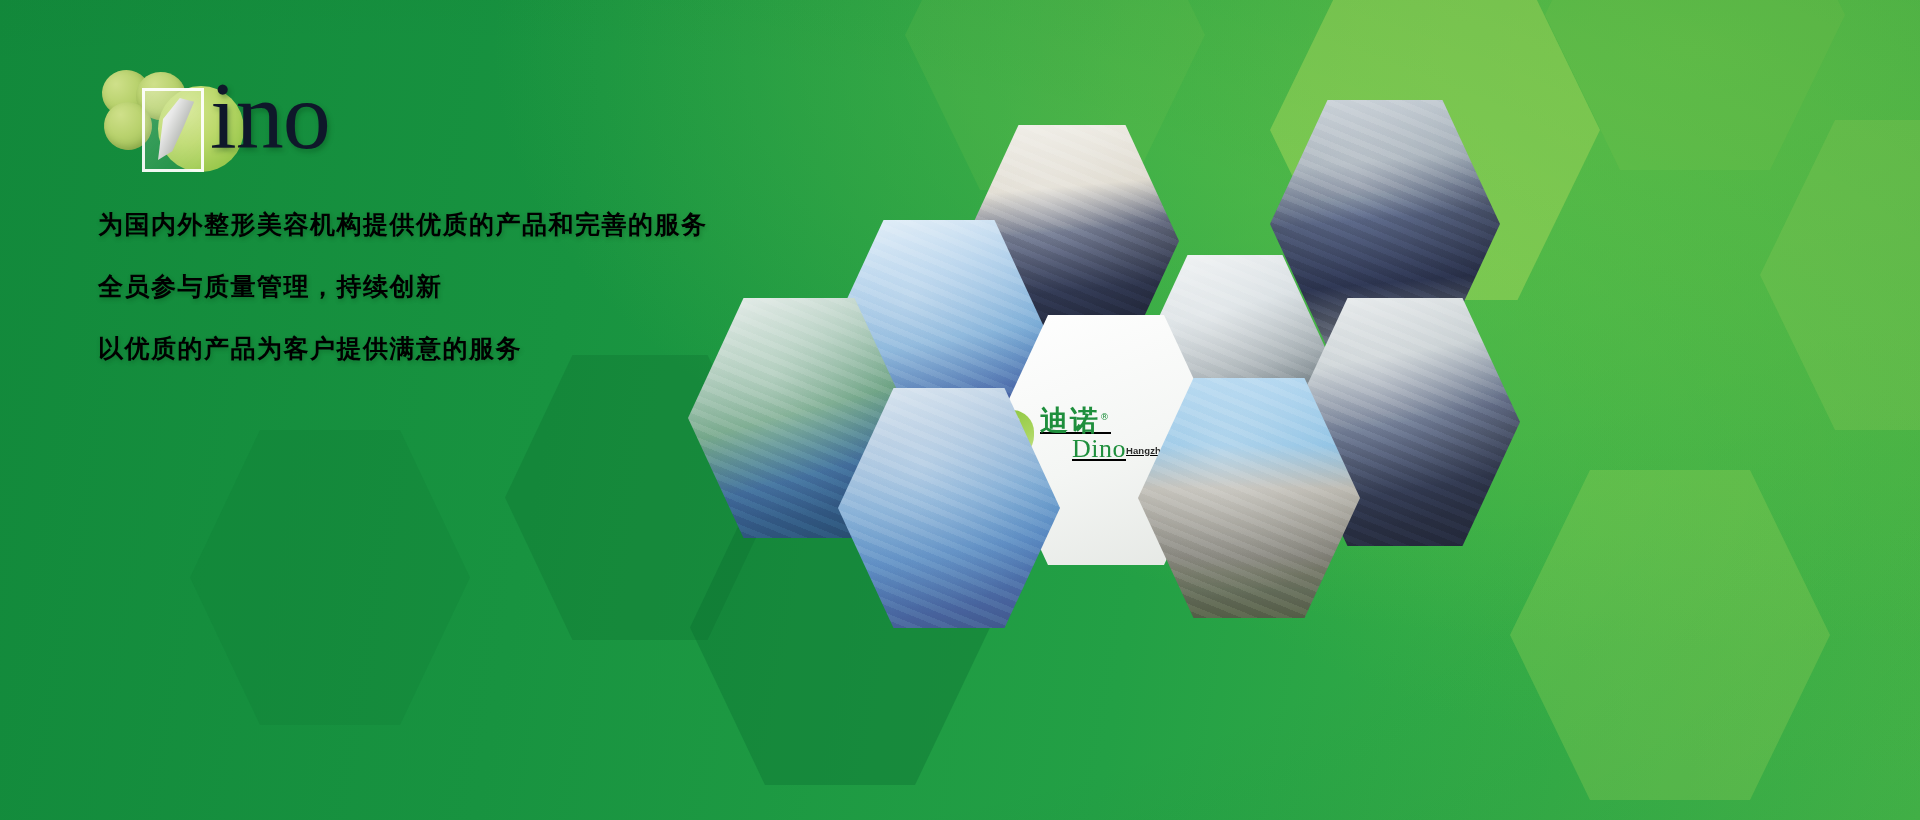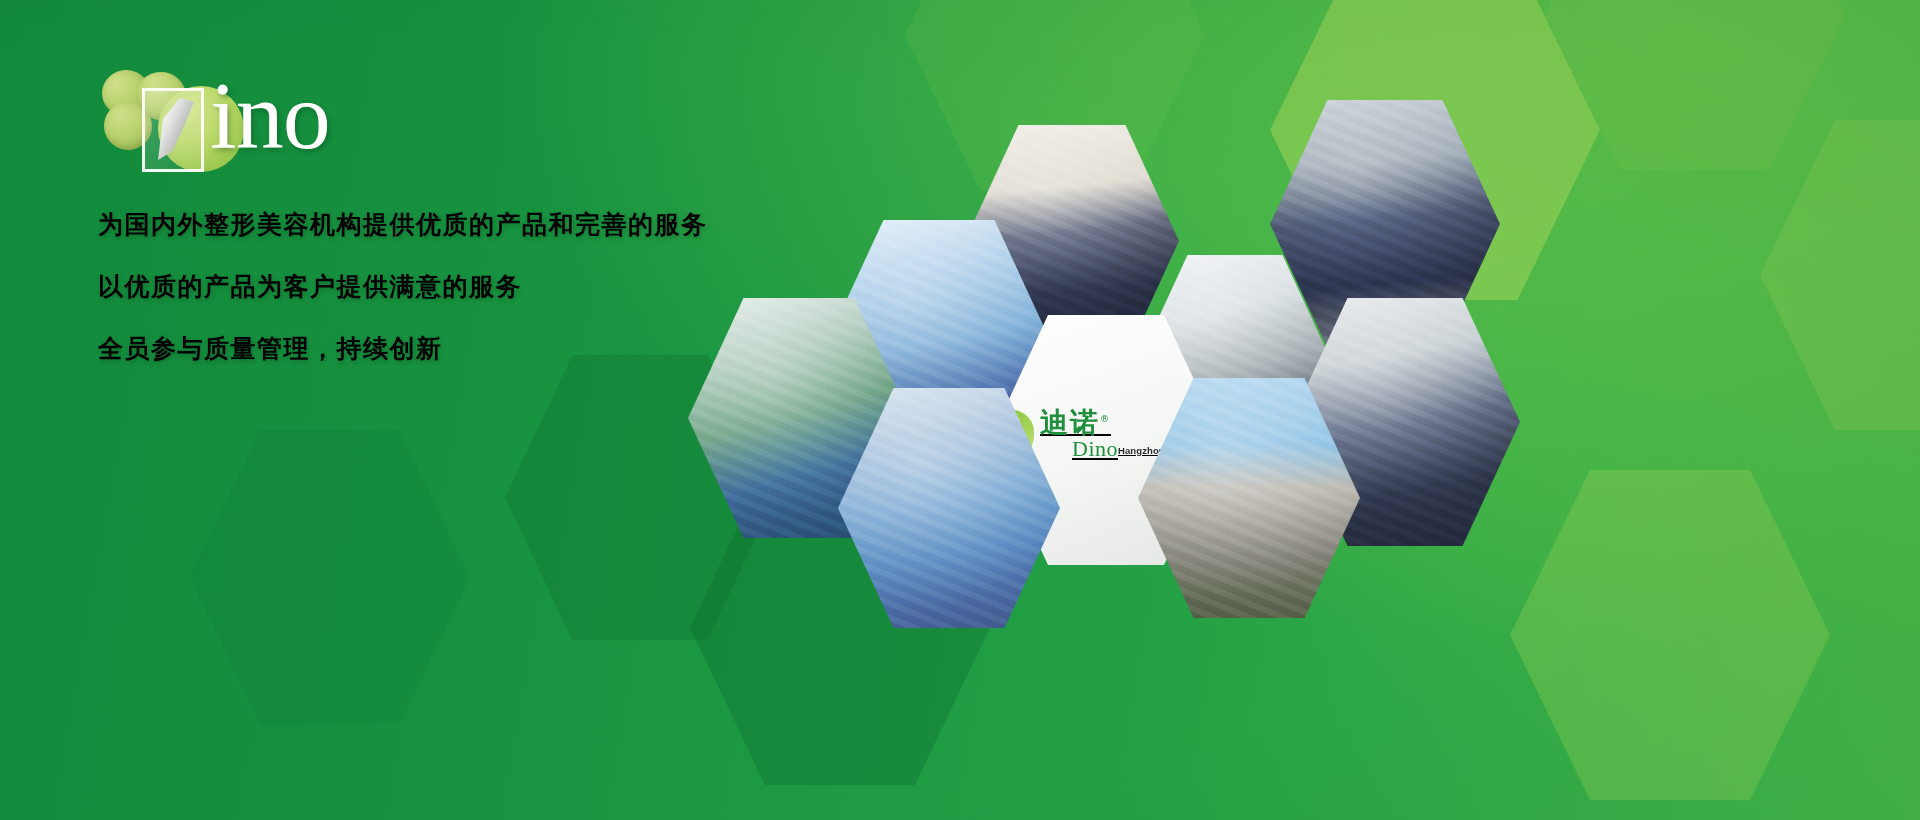--- a/index.html
+++ b/index.html
@@ -52,21 +52,21 @@
   .logohex-inner { display:flex; align-items:center; gap:6px; transform:translateY(-6px); }
   .logohex-mark { position:relative; width:44px; height:52px; }
   .logohex-text { display:flex; flex-direction:column; align-items:flex-start; line-height:1; }
   .logohex-cn {
     font-size:28px; font-weight:700; color:#1f8f3d;
     letter-spacing:2px; position:relative;
     font-family:"DejaVu Sans","Liberation Sans",sans-serif;
   }
   .logohex-cn sup { font-size:9px; vertical-align:super; font-weight:400; }
   .logohex-en {
-    font-size:22px; color:#1f8f3d; font-style:normal;
+    font-size:26px; color:#1f8f3d; font-style:normal;
     font-family:"Liberation Serif","DejaVu Serif",serif;
     margin-top:1px; letter-spacing:0.5px;margin-left:32px;
   }
   .logohex-caption {
     font-size:9.5px; font-weight:700; color:#2a2a2a;
     letter-spacing:0.1px; margin-top:20px; white-space:nowrap;
     font-family:"Liberation Sans",sans-serif;
   }
 
   
@@ -97,21 +97,21 @@
   }
   .dmark .dpeel {
     position:absolute; left:16px; top:12px; width:42px; height:62px;
     background:linear-gradient(115deg,#ffffff 0%,#e8e8e8 30%,#b9bcb8 58%,#8f938e 78%,#cfd3ce 100%);
     clip-path:polygon(0% 100%, 12% 34%, 52% 0%, 86% 6%, 60% 48%, 34% 86%);
   }
 
   .wordtext {
     position:absolute; left:112px; top:6px;
     font-family:"Liberation Serif","DejaVu Serif",serif;
-    font-size:96px; color:#ffffff; line-height:1;
+    font-size:96px; color:#0f172a; line-height:1;
     letter-spacing:-1px;
     text-shadow:2px 3px 5px rgba(0,60,20,0.35);
   }
 
   #slogan { margin-top:36px; }
   .sline {
     color:#000000;
     font-family:"DejaVu Sans","Liberation Sans",sans-serif;
     font-size:25px; font-weight:700;
     letter-spacing:1.5px;
@@ -168,22 +168,22 @@
       <div class="dmark">
         <span class="dcircle"></span>
         <span class="dframe"></span>
         <span class="dpeel"></span>
       </div>
       <div class="wordtext">ino</div>
     </div>
 
     <div id="slogan">
       <div class="sline">为国内外整形美容机构提供优质的产品和完善的服务</div>
+      <div class="sline">全员参与质量管理，持续创新</div>
       <div class="sline">以优质的产品为客户提供满意的服务</div>
-      <div class="sline">全员参与质量管理，持续创新</div>
     </div>
   </div>
 
   <div id="collage">
 
     <div class="hexcell" style="left:305px; top:85px; width:214px; height:232px;">
       <div class="photo scene sc-training"></div>
     </div>
 
     <div class="hexcell" style="left:610px; top:60px; width:230px; height:248px;">

